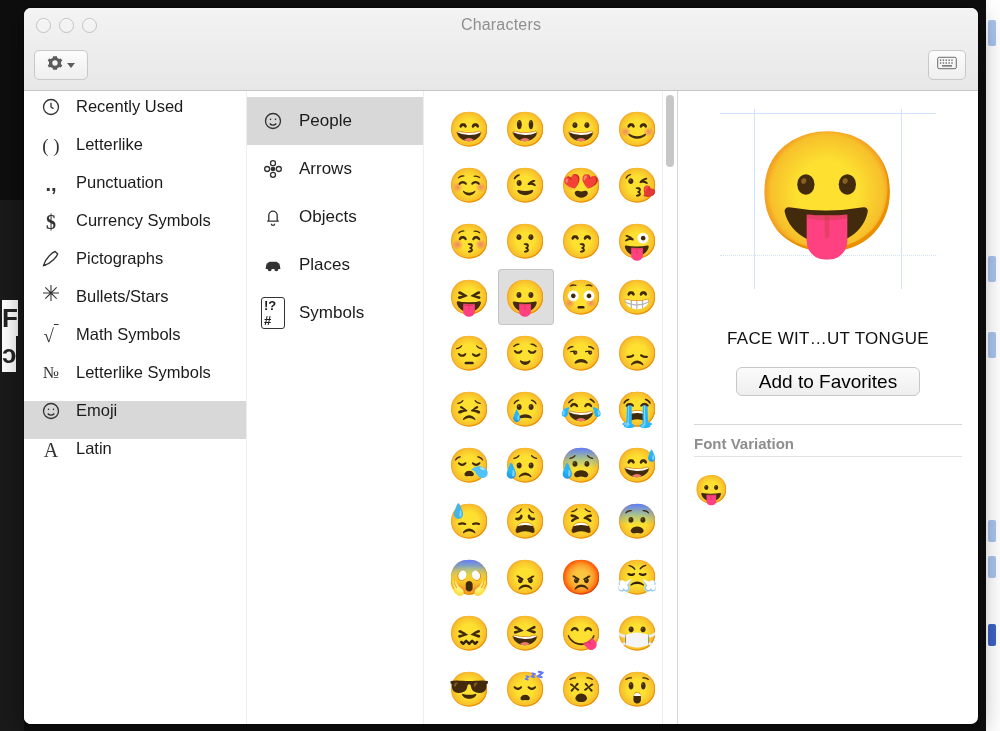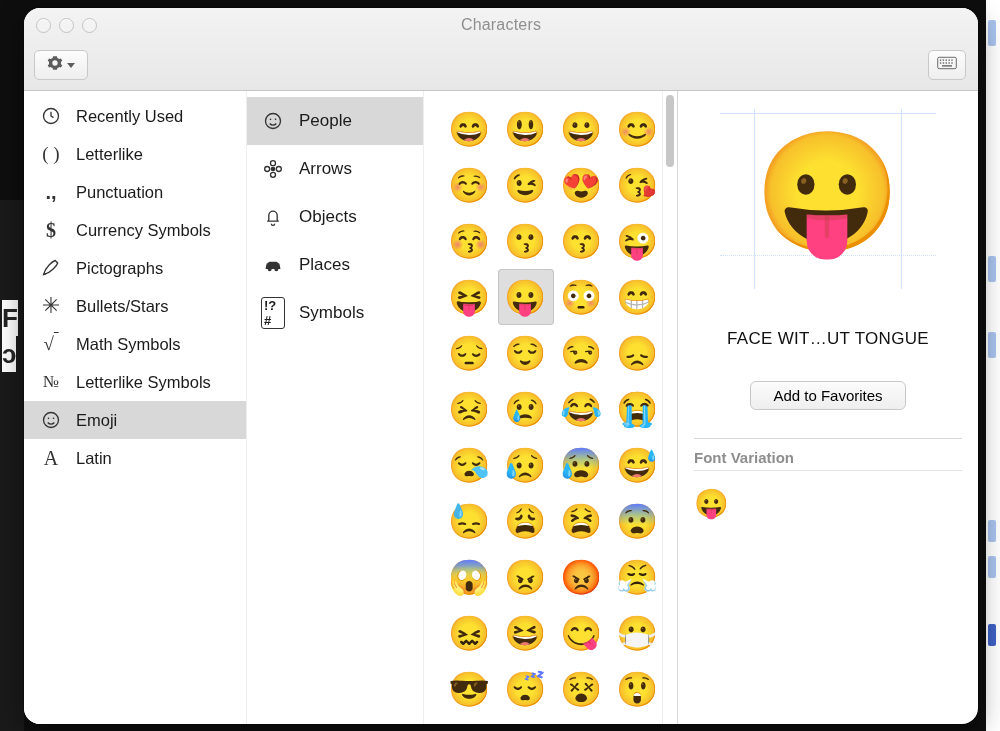--- a/index.html
+++ b/index.html
@@ -3,21 +3,21 @@
 <meta charset="utf-8">
 <style>
   html, body { margin:0; padding:0; font-family:-apple-system,"Helvetica Neue",Arial,sans-serif; }
   .stage { width:1000px; height:731px; background:#0e0e0e; position:relative; overflow:hidden; }
   .bg-stripe { position:absolute; top:200px; left:0; width:24px; height:531px; background:#1a1a1a; }
   .bg-letter { position:absolute; left:2px; font-size:26px; font-weight:600; color:#252424; background:#fff; height:36px; line-height:36px;}
   .bg-right { position:absolute; right:0; top:0; width:14px; height:731px; background:#fff; }
   .bg-right-blur { position:absolute; right:4px; width:8px; background:#a9c3ee; border-radius:2px; }
   .window {
     position:absolute; left:24px; top:8px; width:954px; height:716px;
-    background:#fff; border-radius:16px;
+    background:#fff; border-radius:7px;
     box-shadow:0 8px 28px rgba(0,0,0,.45), 0 0 0 1px rgba(0,0,0,.25);
     display:flex; flex-direction:column; overflow:hidden;
   }
   .titlebar {
     height:82px; flex:0 0 auto;
     background:linear-gradient(#f3f3f3,#e7e7e7);
     border-bottom:1px solid #c6c6c6;
     position:relative;
   }
   .traffic { position:absolute; left:12px; top:10px; display:flex; gap:8px;}
@@ -40,21 +40,21 @@
   .search-input::placeholder{color:#aeaeae;}
   .kbd-btn{
     width:36px;height:28px;border:1px solid #c8c8c8;border-radius:5px;
     background:linear-gradient(#fcfcfc,#eee); margin-left:12px;
     display:flex;align-items:center;justify-content:center;
   }
   .kbd-btn svg{width:20px;height:14px;}
   .body { flex:1; display:flex; overflow:hidden;}
   
   .col-cat { width:222px; flex:0 0 auto; background:#fff; border-right:1px solid #eee; padding-top:6px;}
-  .cat-item { display:flex; align-items:center; height:38px; padding:0 12px 0 16px; gap:14px; font-size:16.5px; color:#1b1b1b; cursor:default;}
+  .cat-item { display:flex; align-items:flex-start; height:38px; padding:0 12px 0 16px; gap:14px; font-size:16.5px; color:#1b1b1b; cursor:default;}
   .cat-item .ico { width:22px; display:flex; justify-content:center; color:#333;}
   .cat-item.selected { background:#d8d8d8; }
   
   .col-sub { width:176px; flex:0 0 auto; background:#fff; border-right:1px solid #eee; padding-top:6px;}
   .sub-item { display:flex; align-items:center; height:48px; padding:0 20px 0 14px; gap:14px; font-size:17px; color:#1b1b1b;}
   .sub-item .ico{ width:24px; height:24px; display:flex;align-items:center;justify-content:center;}
   .sub-item.selected { background:#d8d8d8; }
   
   .col-grid { flex:1; overflow:hidden; position:relative; display:flex;}
   .emoji-scroll{ flex:1; overflow:hidden; padding:10px 0 0 18px;}
@@ -64,22 +64,22 @@
   .mini-scrollbar { width:14px; border-left:1px solid #eee; position:relative;}
   .mini-thumb{ position:absolute; left:3px; top:4px; width:8px; height:72px; background:#c7c7c7; border-radius:4px;}
   
   .col-detail { width:268px; flex:0 0 auto; border-left:1px solid #d7d7d7; display:flex; flex-direction:column; align-items:center; padding:14px 16px 0;}
   .preview-box { width:216px; height:180px; position:relative; margin-top:4px;}
   .gridline-v{position:absolute;top:0;bottom:0;width:1px;background:#cfe3ff;}
   .gridline-h{position:absolute;left:0;right:0;height:1px;background:#cfe3ff;}
   .preview-emoji{ position:absolute; left:50%; top:46%; transform:translate(-50%,-50%); font-size:118px; line-height:1;}
   .char-name{ font-size:17px; letter-spacing:.3px; color:#111; margin-top:40px; text-align:center; width:100%;}
   .fav-btn{
-    margin-top:32px; height:27px; padding:0 22px; border:1px solid #c8c8c8; border-radius:6px;
-    background:linear-gradient(#fcfcfc,#eee); font-size:15px; display:flex;align-items:center;
+    margin-top:18px; height:27px; padding:0 22px; border:1px solid #c8c8c8; border-radius:6px;
+    background:linear-gradient(#fcfcfc,#eee); font-size:19px; display:flex;align-items:center;
   }
   .detail-sep{ width:100%; height:1px; background:#d7d7d7; margin-top:28px;}
   .section-h{ align-self:flex-start; color:#8e8e8e; font-size:15px; font-weight:600; margin:10px 0 4px 0;}
   .section-sep{ width:100%; height:1px; background:#e2e2e2;}
   .fv-cell{ align-self:flex-start; margin-top:16px; font-size:28px;}
   
   .ico svg{display:block;}
 </style>
 </head>
 <body>

